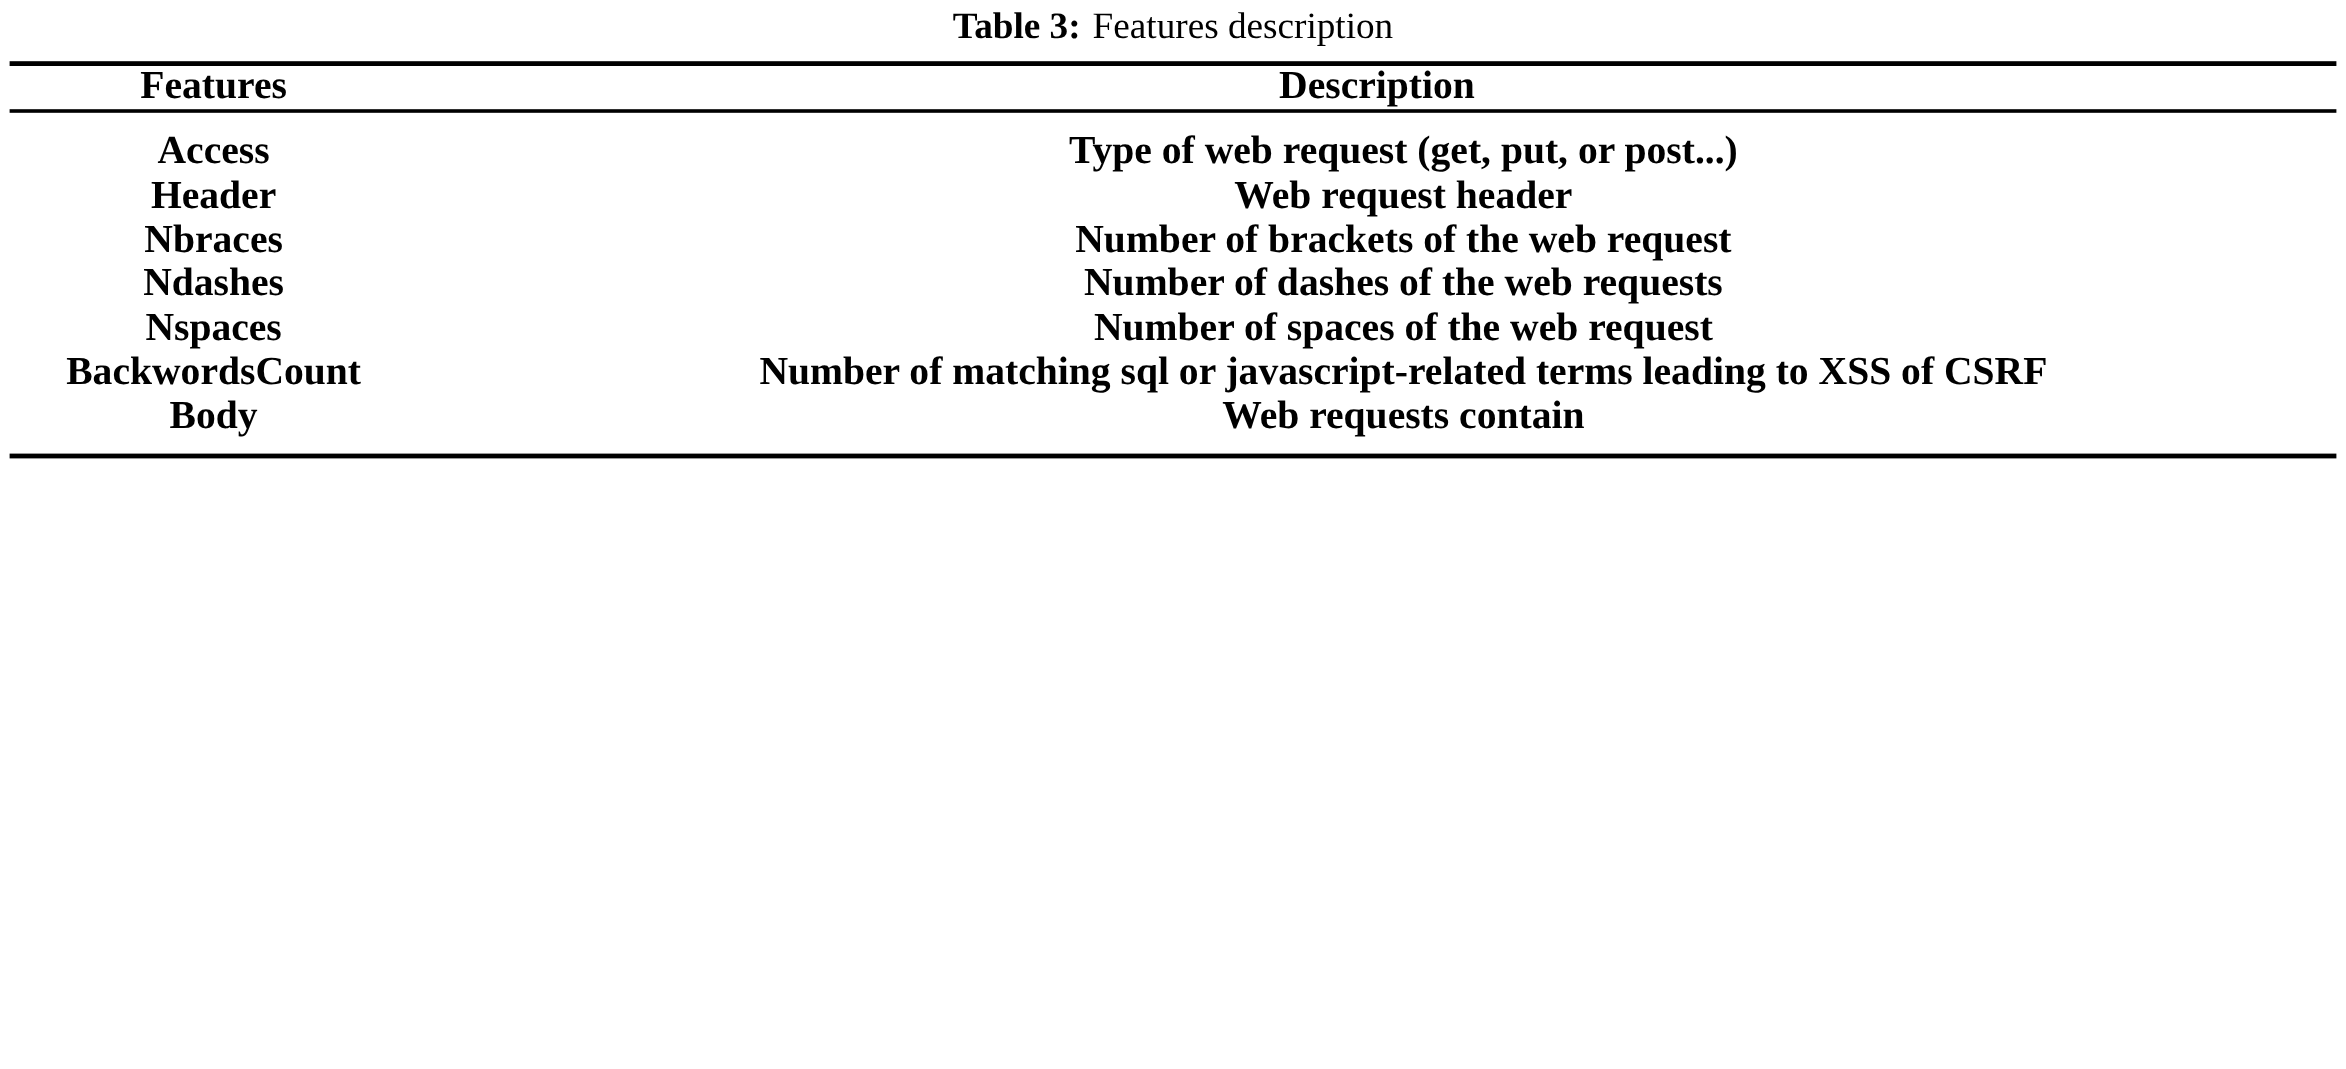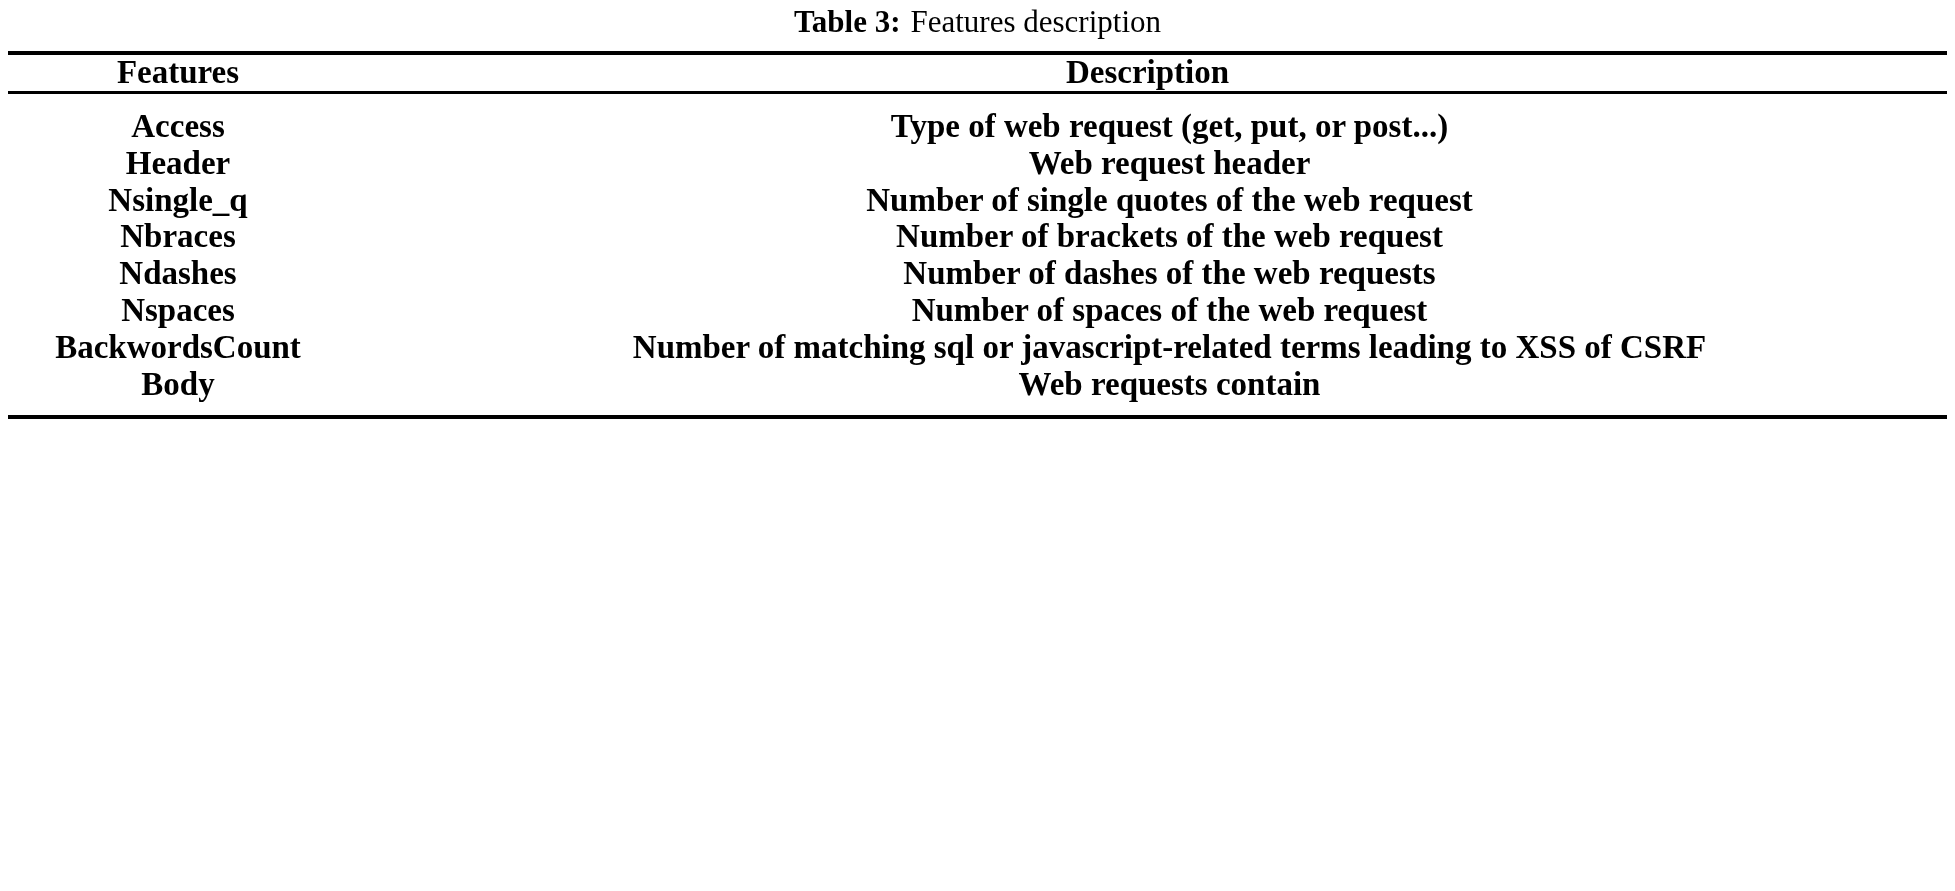--- a/index.html
+++ b/index.html
@@ -135,26 +135,20 @@
             <span class="desc-line">Type of web request (get, put, or post...)</span>
           </td>
         </tr>
         <tr>
           <td>Header</td>
           <td>
             <span class="desc-line">Web request header</span>
           </td>
         </tr>
         <tr>
-          <td>Nsingle_q</td>
-          <td>
-            <span class="desc-line">Number of single quotes of the web request</span>
-          </td>
-        </tr>
-        <tr>
           <td>Nbraces</td>
           <td>
             <span class="desc-line">Number of brackets of the web request</span>
           </td>
         </tr>
         <tr>
           <td>Ndashes</td>
           <td>
             <span class="desc-line">Number of dashes of the web requests</span>
           </td>

